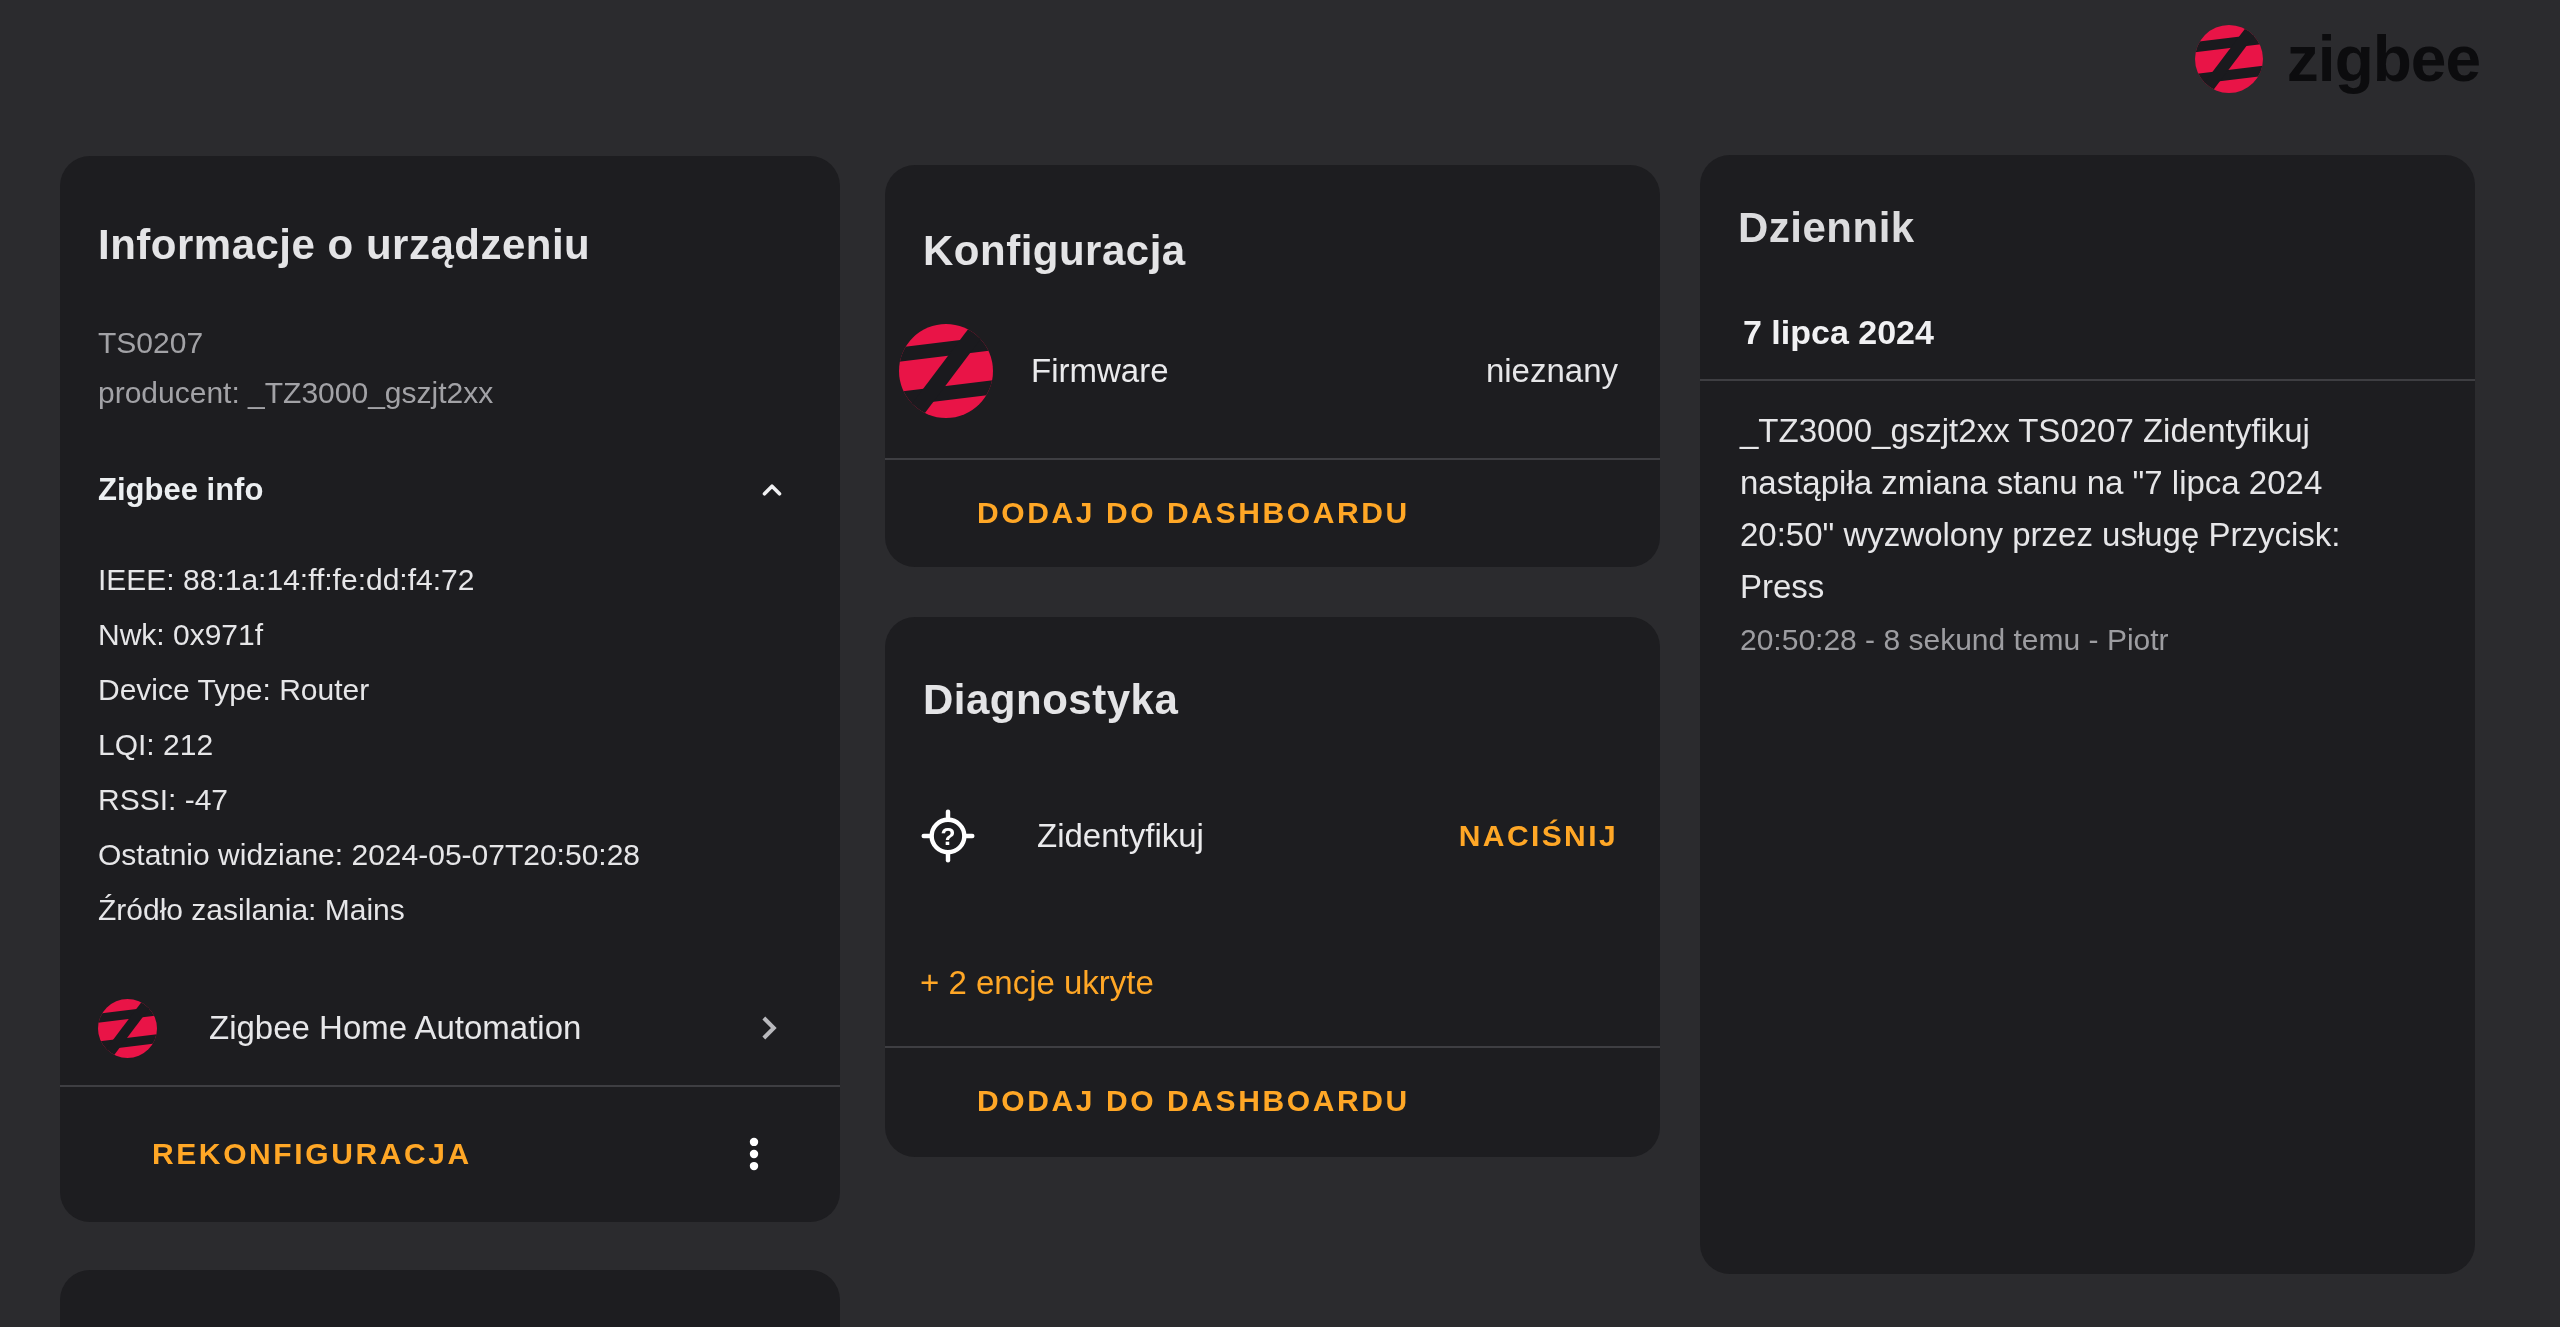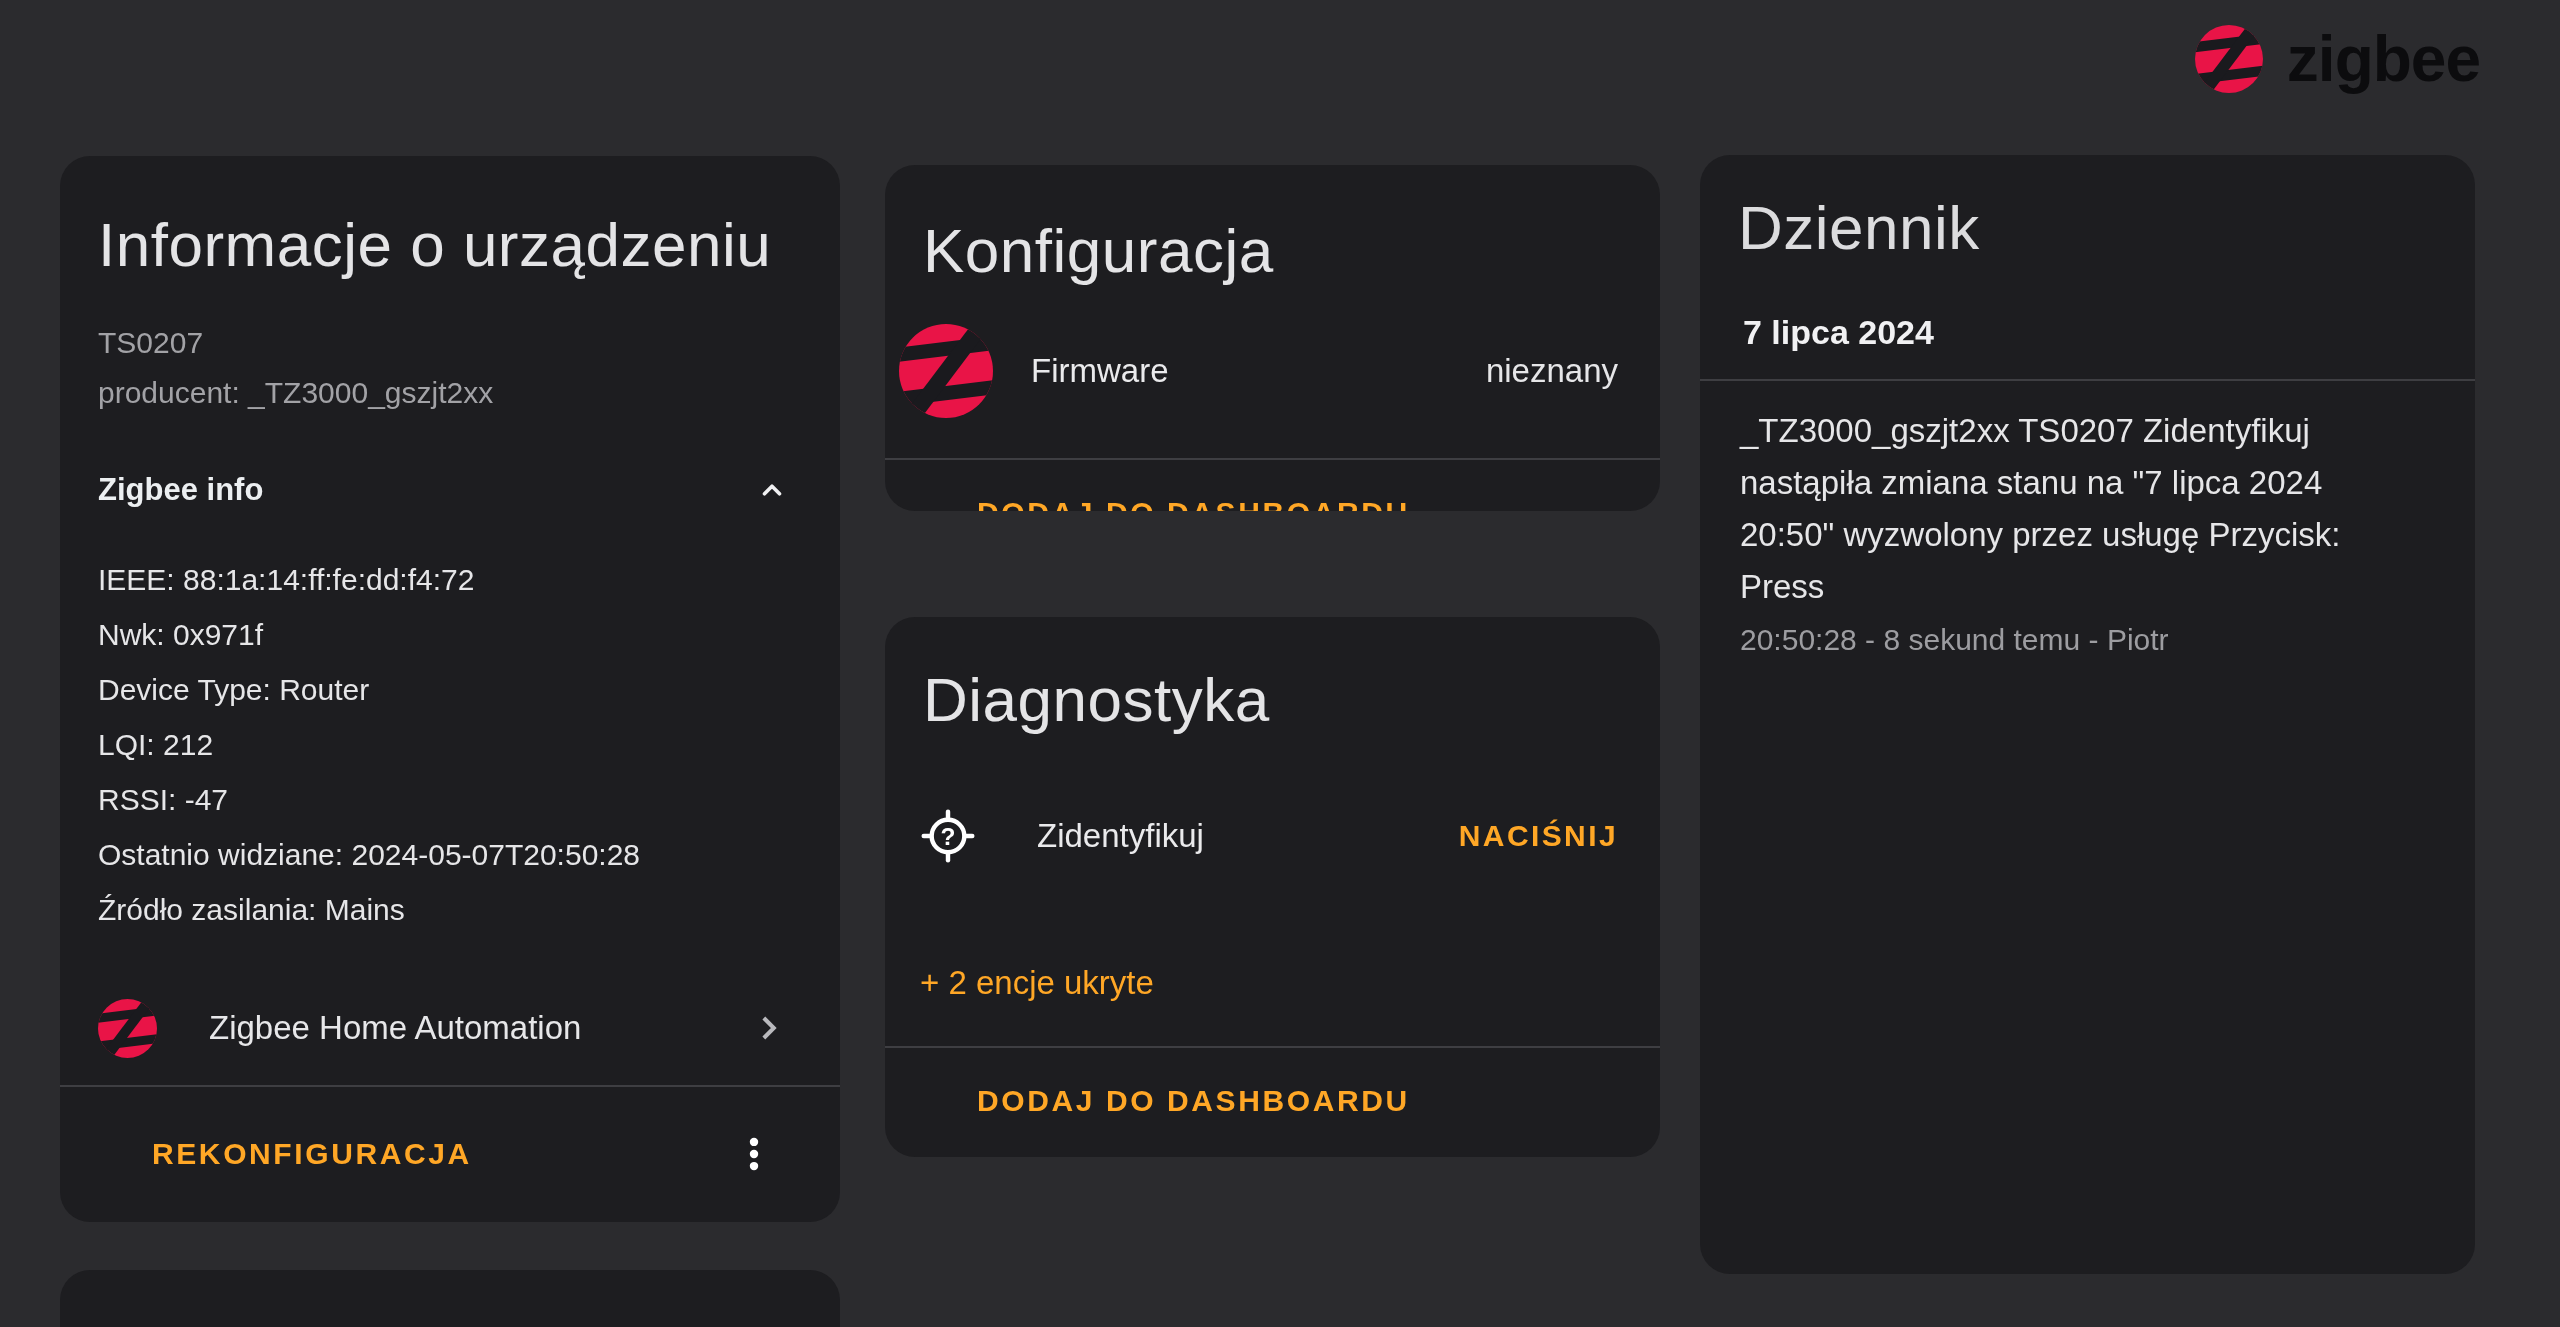--- a/index.html
+++ b/index.html
@@ -7,27 +7,27 @@
     width:2560px;height:1327px;overflow:hidden;position:relative;
     background:#2b2b2e;
     font-family:"Liberation Sans", sans-serif;
     -webkit-font-smoothing:antialiased;
   }
   .card{
     position:absolute;background:#1d1d20;border-radius:30px;
     color:#e7e7e9;box-sizing:border-box;overflow:hidden;
   }
   .card-a{left:60px;top:156px;width:780px;height:1066px}
-  .card-b{left:885px;top:165px;width:775px;height:346px}
+  .card-b{left:885px;top:165px;width:775px;height:402px}
   .card-c{left:885px;top:617px;width:775px;height:540px}
   .card-d{left:1700px;top:155px;width:775px;height:1119px}
   .card-e{left:60px;top:1270px;width:780px;height:100px}
 
   h1.card-title{
-    font-size:62px;font-weight:400;color:#e4e4e6;margin:0 0 0 38px;
+    font-size:42px;font-weight:700;color:#e4e4e6;margin:0 0 0 38px;
     line-height:66px;letter-spacing:.5px;
   }
   .card-a h1{margin-top:56px}
   .card-b h1{margin-top:53px}
   .card-c h1{margin-top:50px}
   .card-d h1{margin-top:40px;color:#dcdcde}
   .model-line{font-size:30px;line-height:50px;margin-left:38px;color:#a2a2a6}
   .model-block{margin-top:40px}
 
   .sect-row{

